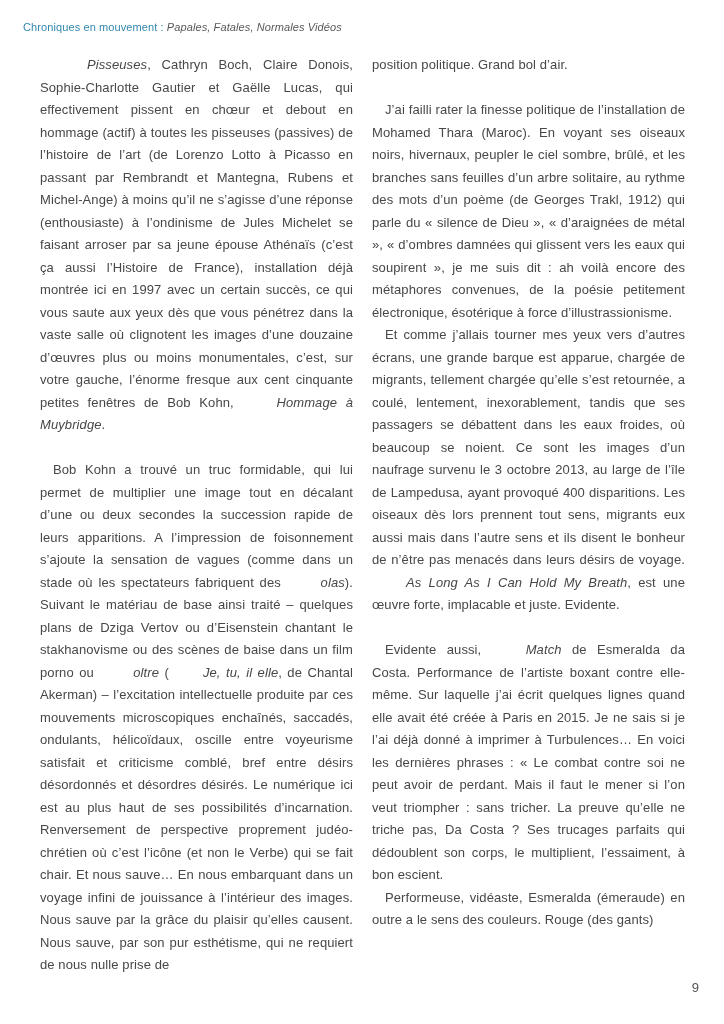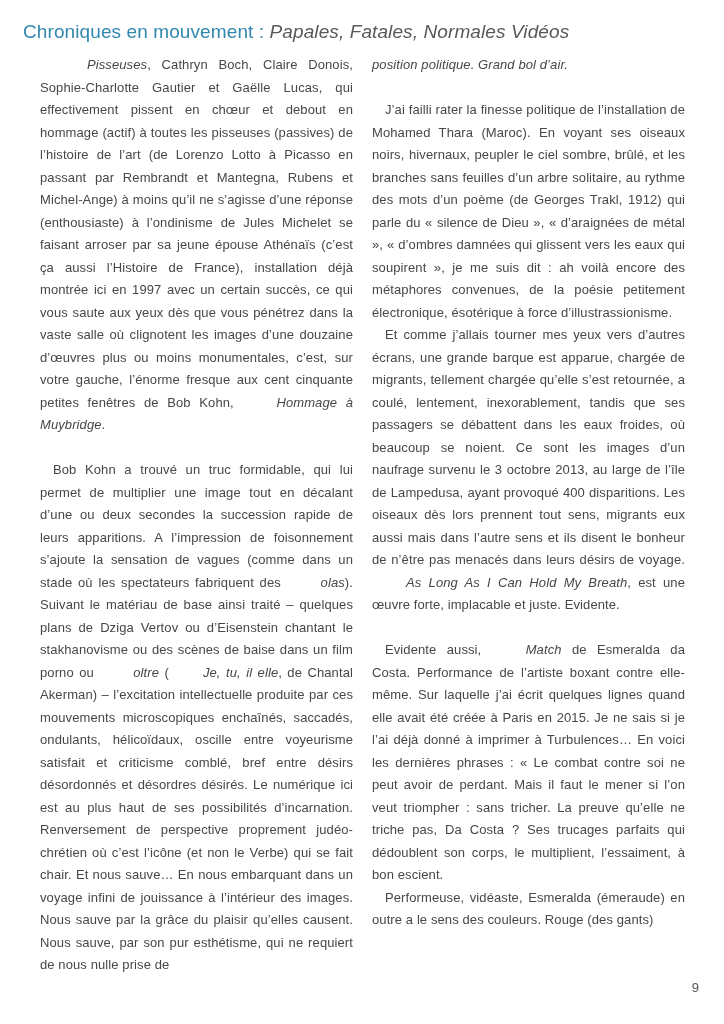--- a/index.html
+++ b/index.html
@@ -13,21 +13,21 @@
     width: 724px;
     height: 1024px;
     background: #ffffff;
     font-family: "Liberation Sans", sans-serif;
     overflow: hidden;
   }
   .header {
     position: absolute;
     left: 23px;
     top: 21px;
-    font-size: 19px;
+    font-size: 11px;
     letter-spacing: 0.1px;
     white-space: nowrap;
   }
   .header-rubric { color: var(--accent); font-style: normal; }
   .header-subtitle { color: var(--subtitle); font-style: italic; }
   .columns {
     position: absolute;
     left: 40px;
     top: 54px;
     width: 645px;
@@ -38,21 +38,21 @@
     width: 313px;
     font-size: 13px;
     line-height: 22.5px;
     text-align: justify;
     color: var(--body-text);
     letter-spacing: 0.1px;
   }
   .para { margin: 0; text-indent: 13px; }
   .para em { font-style: italic; margin-left: 34px; }
   .para.gap { margin-top: 22.5px; }
-  .para.no-indent { text-indent: 0; font-style: italic; }
+  .para.no-indent { text-indent: 0; }
   .page-number {
     position: absolute;
     right: 25px;
     bottom: 29px;
     font-size: 13px;
     color: #555555;
   }
 </style>
 </head>
 <body>

